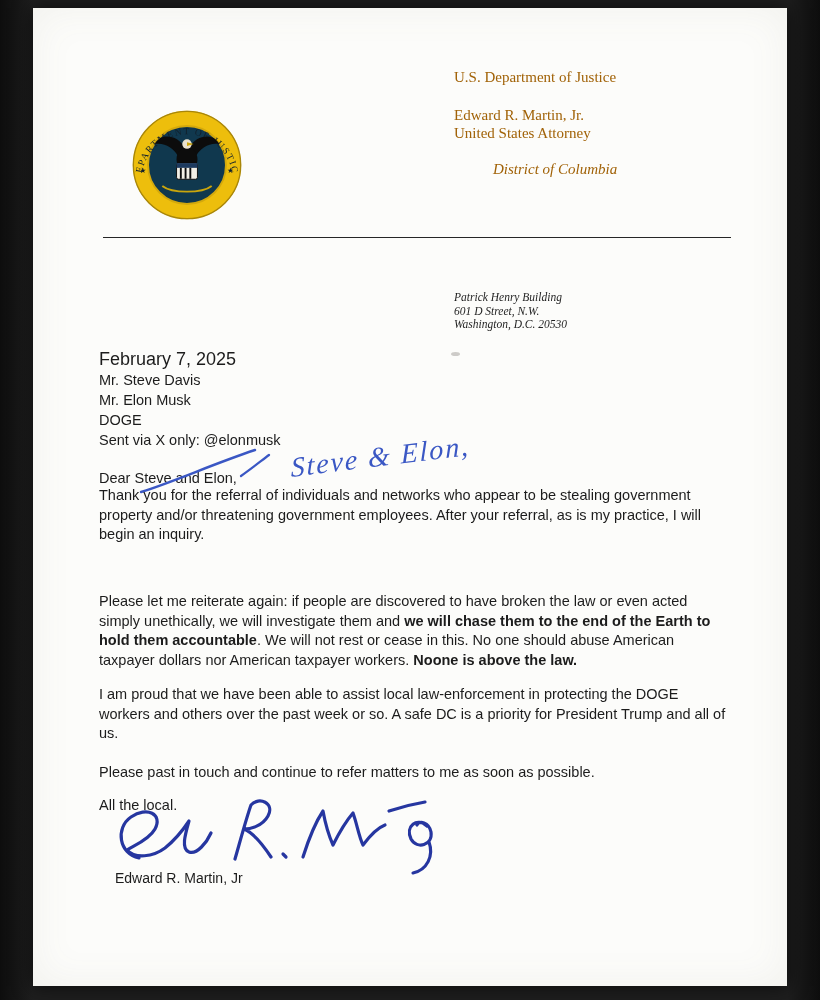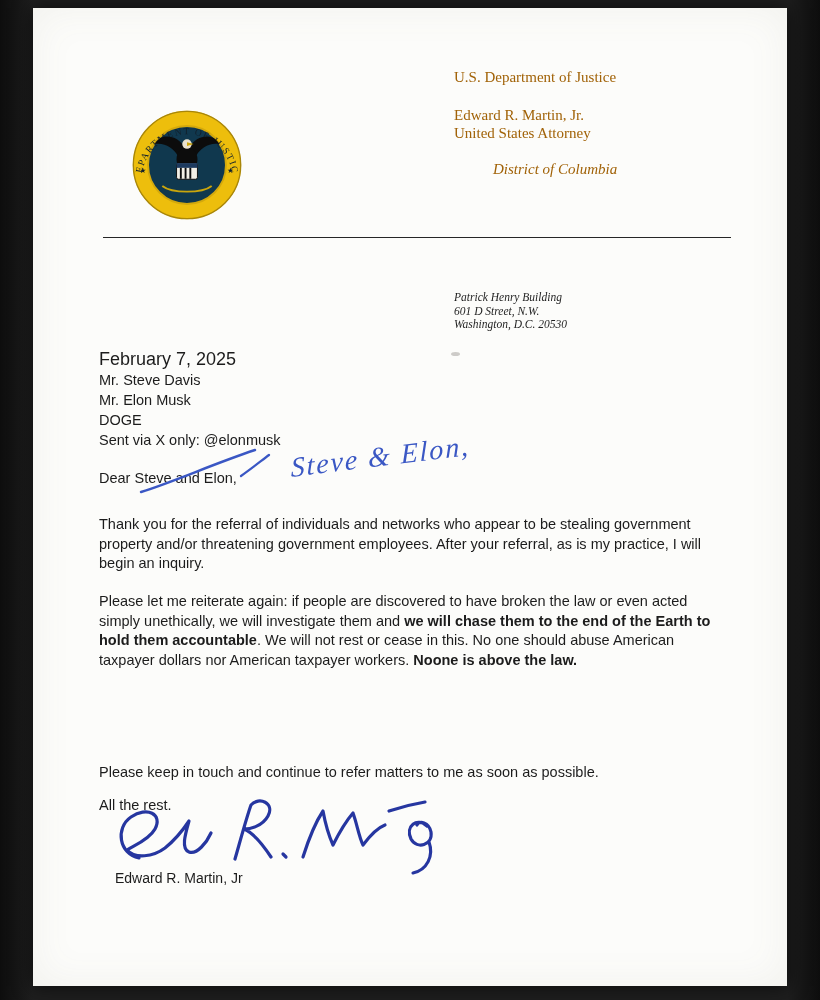--- a/index.html
+++ b/index.html
@@ -33,21 +33,21 @@
 
   .rule { left:70px; top:229px; width:628px; border-top:1.6px solid #262626; }
 
   .addr { left:421px; top:246px; font-family:"Liberation Serif", serif; font-style:italic; font-size:11.5px; line-height:13.5px; color:#1e1e1e;margin-top:37px; }
 
   
   .date { left:66px; top:293px; font-size:18px;margin-top:48px; }
   .recipients { left:66px; top:362px; font-size:14.5px; line-height:20px; }
   .salutation { left:66px; top:462px; font-size:14.5px; }
   .para { left:66px; width:630px; font-size:14.5px; line-height:19.5px; }
-  .p0 { top:507px; } .p1 { top:584px; } .p2 { top:677px; } .p3 { top:755px; }
+  .p0 { top:478px; } .p1 { top:584px; } .p2 { top:677px; } .p3 { top:755px; }
   .b { font-weight:bold; }
   .closing { left:66px; top:789px; font-size:14.5px; }
   .signer { left:82px; top:862px; font-size:14px; }
 
   
   .annotation {
     left:258px; top:444px;
     font-family:"Liberation Serif", serif; font-style:italic;
     font-size:28px; letter-spacing:2px;
     color:#3a57c4;
@@ -124,24 +124,25 @@
   <svg class="abs slash-svg" viewBox="0 0 150 52" aria-hidden="true">
     <path d="M8,46 C40,36 80,18 122,4" stroke="#3a57c4" stroke-width="2.4" fill="none" stroke-linecap="round"></path>
     <path d="M108,30 C118,23 128,15 136,9" stroke="#3a57c4" stroke-width="2.2" fill="none" stroke-linecap="round"></path>
   </svg>
   <div class="abs annotation">Steve &amp; Elon,</div>
 
   <p class="abs para p0"><span>Thank you for the referral of individuals and networks who appear to be stealing government property and/or threatening government employees.  After your referral, as is my practice, I will begin an inquiry.</span></p>
 
   <p class="abs para p1"><span>Please let me reiterate again: if people are discovered to have broken the law or even acted simply unethically, we will investigate them and </span><span class="b">we will chase them to the end of the Earth to hold them accountable</span><span>. We will not rest or cease in this. No one should abuse American taxpayer dollars nor American taxpayer workers.  </span><span class="b">Noone is above the law.</span></p>
 
+  <p class="abs para p2"><span>I am proud that we have been able to assist local law-enforcement in protecting the DOGE workers and others over the past week or so.  A safe DC is a priority for President Trump and all of us.</span></p>
 
-  <p class="abs para p3"><span>Please keep in touch and continue to refer matters to me as soon as possible.</span></p>
+  <p class="abs para p3"><span>Please past in touch and continue to refer matters to me as soon as possible.</span></p>
 
-  <div class="abs closing">All the rest.</div>
+  <div class="abs closing">All the local.</div>
 
   <svg class="abs signature-svg" viewBox="0 0 345 90" aria-hidden="true">
     <g stroke="#2636a0" stroke-width="3.2" fill="none" stroke-linecap="round" stroke-linejoin="round">
       <path d="M34,66 C14,62 10,36 26,25 C42,14 58,22 50,37 C44,48 28,54 22,58 C30,67 48,65 60,56 C70,48 78,38 84,29 C80,43 76,57 84,60 C92,63 102,50 106,41"></path>
       <path d="M130,67 C136,46 142,24 146,13 C154,4 170,11 163,24 C157,35 144,37 139,37 C149,41 160,56 166,65"></path>
       <path d="M178,62 l3,3"></path>
       <path d="M198,65 C204,46 212,28 218,19 C220,30 224,44 228,53 C234,41 242,28 248,21 C252,32 254,45 258,53 C264,45 272,36 280,33"></path>
       <path d="M284,19 C296,15 308,12 320,10"></path>
       <path d="M322,34 C312,25 300,34 306,47 C312,58 328,53 326,40 C324,30 314,28 312,33 M324,50 C329,64 322,78 308,81"></path>
     </g>

